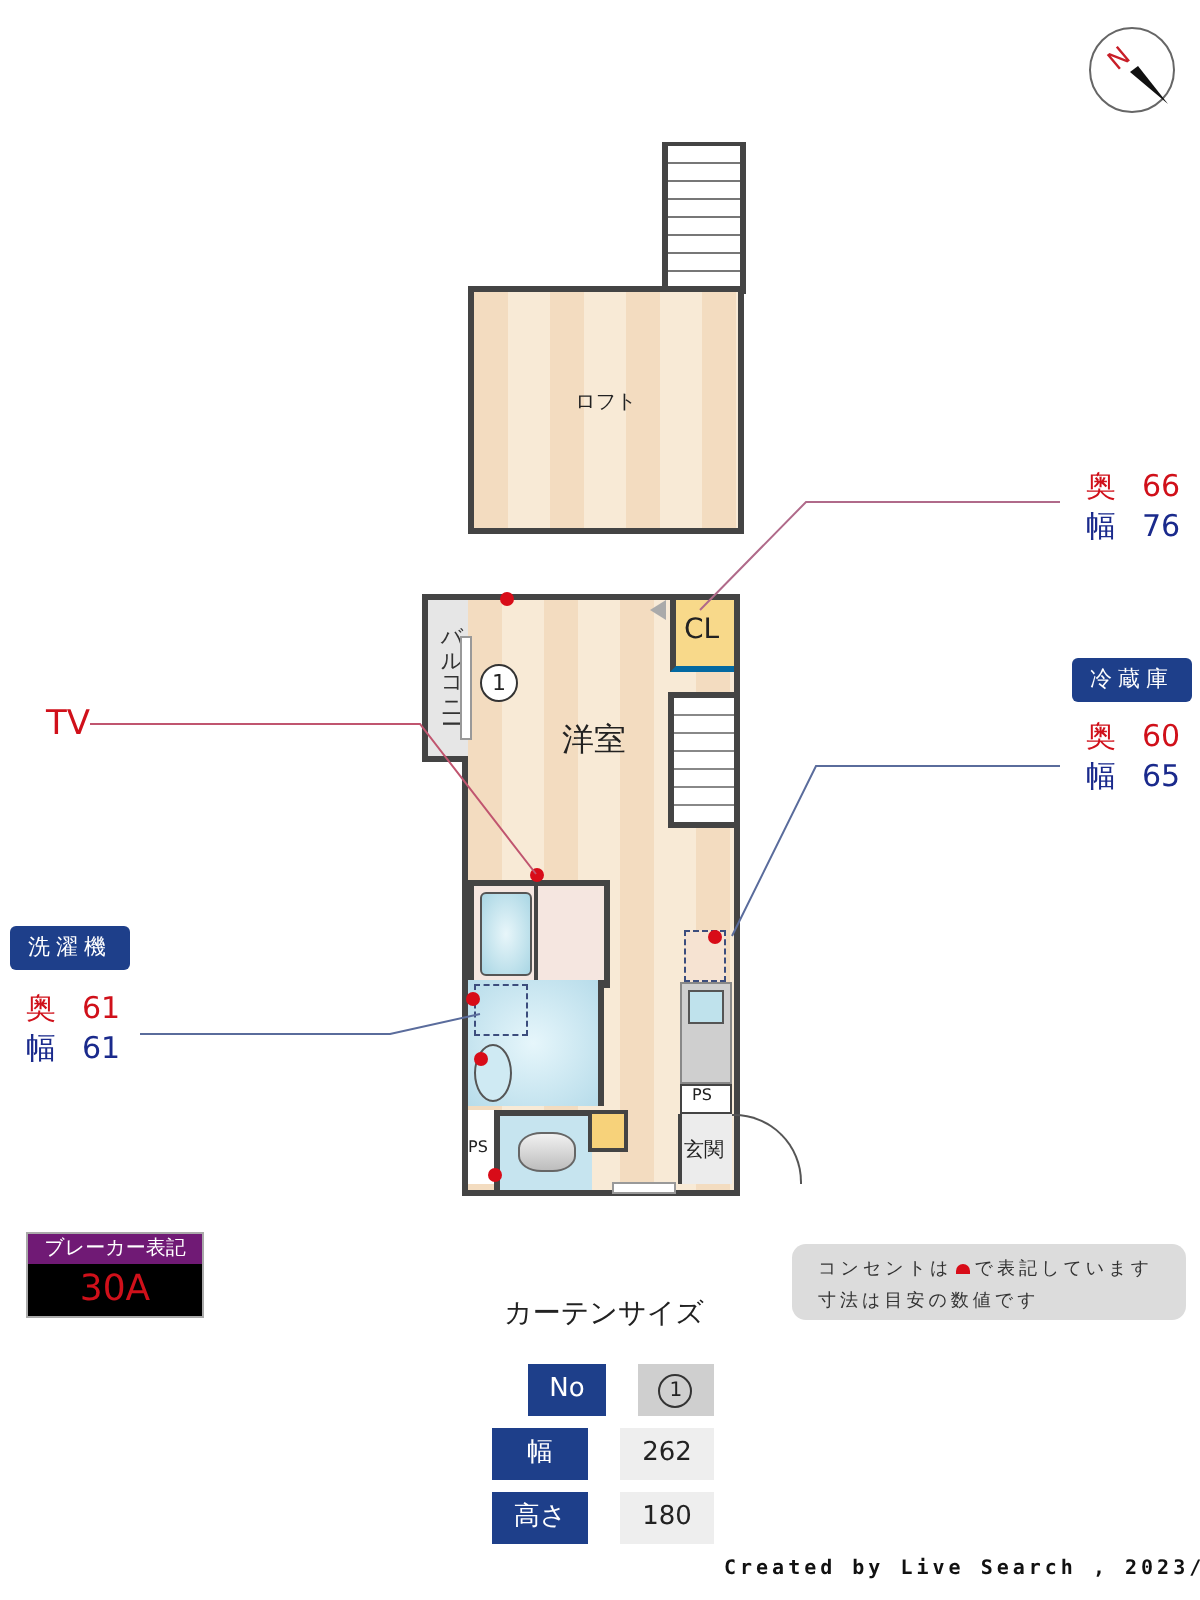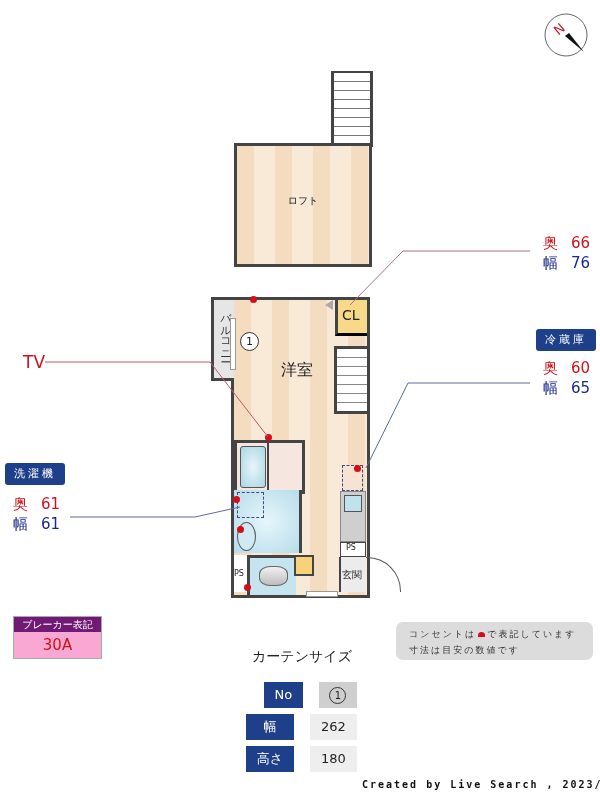--- a/index.html
+++ b/index.html
@@ -38,21 +38,21 @@
   <div class="abs label-jp" style="left:47px;top:60px;font-size:16px;">洋室</div>
 </div>
 
 <div class="abs" style="left:211px;top:297px;width:20px;height:78px;border:3px solid #444;border-right:none;background:#e6e6e6;">
   <div class="abs" style="left:3px;top:6px;font-size:11px;writing-mode:vertical-rl;color:#333;">バルコニー</div>
 </div>
 <div class="abs" style="left:230px;top:318px;width:4px;height:50px;background:#fff;border:1px solid #999;"></div>
 
 <div class="abs" style="left:240px;top:332px;width:17px;height:17px;border:1px solid #333;border-radius:50%;background:#fff;text-align:center;font-size:11px;line-height:17px;color:#222;">1</div>
 
-<div class="abs" style="left:335px;top:300px;width:29px;height:33px;border-left:3px solid #444;border-bottom:3px solid #000000;background:#f8d98a;">
+<div class="abs" style="left:335px;top:300px;width:29px;height:33px;border-left:3px solid #444;border-bottom:3px solid #0369a1;background:#f8d98a;">
   <div class="abs" style="left:4px;top:7px;font-size:14px;color:#222;">CL</div>
 </div>
 <div class="abs" style="left:325px;top:300px;width:0;height:0;border-top:5px solid transparent;border-bottom:5px solid transparent;border-right:8px solid #aaa;"></div>
 
 <div class="abs" style="left:334px;top:346px;width:30px;height:62px;border:3px solid #444;border-right:none;background:repeating-linear-gradient(180deg,#fff 0px,#fff 8px,#888 8px,#888 9px);"></div>
 
 <div class="abs" style="left:234px;top:440px;width:65px;height:48px;border:3px solid #444;background:#f5e6e0;">
   <div class="abs" style="left:3px;top:3px;width:24px;height:40px;border:1px solid #555;border-radius:3px;background:radial-gradient(#e8f6fa,#a9d6e4);"></div>
   <div class="abs" style="left:30px;top:0;width:2px;height:48px;background:#444;"></div>
 </div>
@@ -113,21 +113,21 @@
 <div class="abs red" style="left:23px;top:352px;font-size:17px;">TV</div>
 
 <div class="abs badge" style="left:5px;top:463px;width:60px;height:22px;">洗濯機</div>
 <div class="abs" style="left:13px;top:494px;width:60px;">
   <div class="dim-row red"><span class="k">奥</span><span>61</span></div>
   <div class="dim-row blue"><span class="k">幅</span><span>61</span></div>
 </div>
 
 <div class="abs" style="left:13px;top:616px;width:87px;border:1px solid #aaa;">
   <div style="background:#701a75;color:#fff;font-size:10px;text-align:center;line-height:15px;">ブレーカー表記</div>
-  <div style="color:#d0101a;font-size:15px;text-align:center;line-height:26px;background:#f9a8d4;">30A</div>
+  <div style="color:#d0101a;font-size:18px;text-align:center;line-height:26px;background:#000000;">30A</div>
 </div>
 
 <div class="abs" style="left:396px;top:622px;width:197px;height:38px;background:#dcdcdc;border-radius:7px;font-size:9px;color:#333;letter-spacing:2px;">
   <div style="position:absolute;left:13px;top:6px;white-space:nowrap;">
     <span>コンセントは</span><span style="display:inline-block;width:7px;height:5px;background:#d80c18;border-radius:4px 4px 0 0;margin:0 2px;"></span><span>で表記しています</span>
   </div>
   <div style="position:absolute;left:13px;top:22px;white-space:nowrap;">寸法は目安の数値です</div>
 </div>
 
 <div class="abs" style="left:252px;top:648px;font-size:14px;color:#222;">カーテンサイズ</div>

